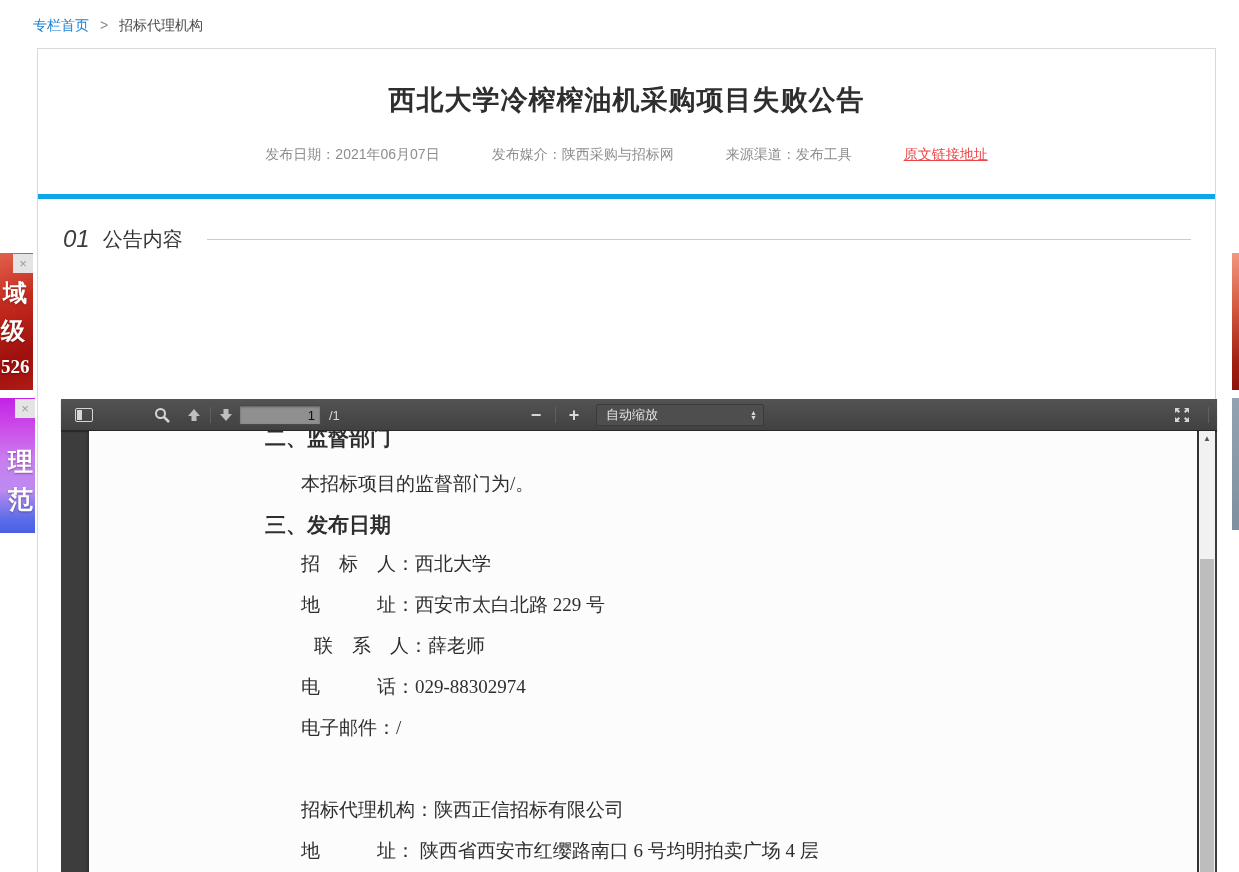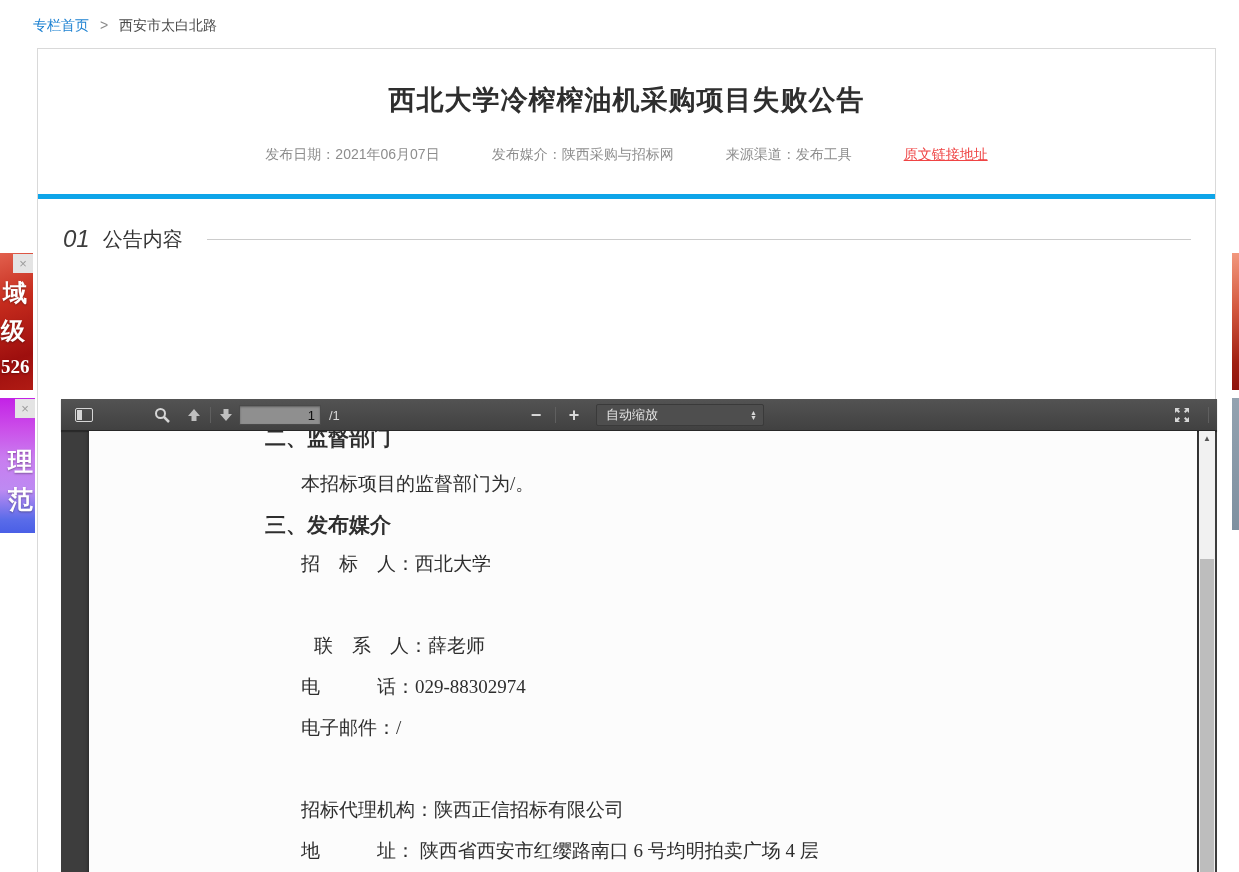--- a/index.html
+++ b/index.html
@@ -87,21 +87,21 @@
                background:linear-gradient(180deg,#f2987e,#d4593f 40%,#a02012 80%,#8e130c); }
   .strip-bottom { top:398px; height:132px;
                   background:linear-gradient(180deg,#93a2b0,#7e90a0); }
 </style>
 </head>
 <body>
 
 <div class="breadcrumb">
   <a>专栏首页</a>
   <span class="sep">&gt;</span>
-  <span>西安市太白北路</span>
+  <span>招标代理机构</span>
 </div>
 
 <div class="card">
 
   <div class="card-header">
     <div class="page-title">西北大学冷榨榨油机采购项目失败公告</div>
     <div class="meta-row">
       <span>发布日期：2021年06月07日</span>
       <span>发布媒介：陕西采购与招标网</span>
       <span>来源渠道：发布工具</span>
@@ -172,22 +172,23 @@
           <path d="M15 10 v5 h-5 l1.8-1.8 L10 11.4 11.4 10 13.2 11.8 Z"></path>
         </svg>
       </div>
       <div class="tb-sep" style="left:auto; right:8px;"></div>
     </div>
 
     <div class="pdf-body">
       <div class="pdf-page">
         <div class="doc-h" style="left:176px; top:-7px;">二、监督部门</div>
         <div class="doc-t" style="left:212px; top:40px;">本招标项目的监督部门为/。</div>
-        <div class="doc-h" style="left:176px; top:80px;">三、发布媒介</div>
+        <div class="doc-h" style="left:176px; top:80px;">三、发布日期</div>
         <div class="doc-t" style="left:212px; top:120px;">招　标　人：西北大学</div>
+        <div class="doc-t" style="left:212px; top:161px;">地　　　址：西安市太白北路 229 号</div>
         <div class="doc-t" style="left:212px; top:202px;margin-left:13px;">联　系　人：薛老师</div>
         <div class="doc-t" style="left:212px; top:243px;">电　　　话：029-88302974</div>
         <div class="doc-t" style="left:212px; top:284px;">电子邮件：/</div>
         <div class="doc-t" style="left:212px; top:366px;text-align:right;">招标代理机构：陕西正信招标有限公司</div>
         <div class="doc-t" style="left:212px; top:407px;">地　　　址： 陕西省西安市红缨路南口 6 号均明拍卖广场 4 层</div>
       </div>
 
       <div class="pdf-scrollbar">
         <div class="sb-up">▲</div>
         <div class="sb-thumb"></div>

